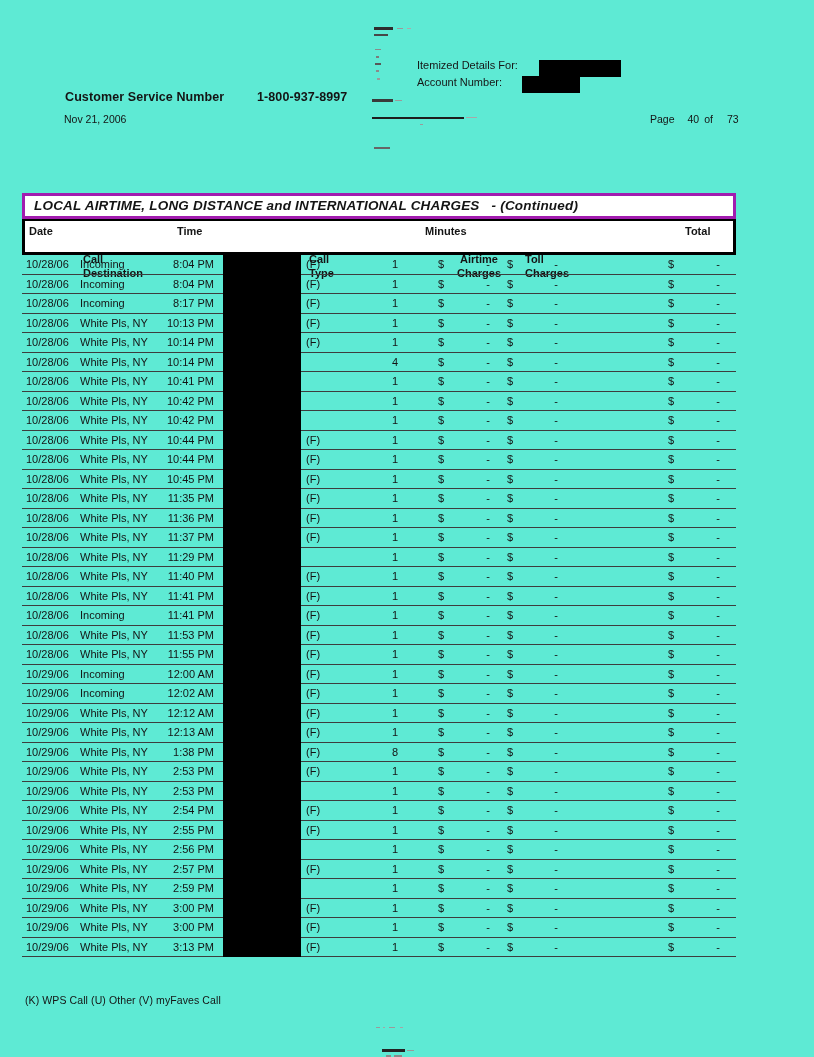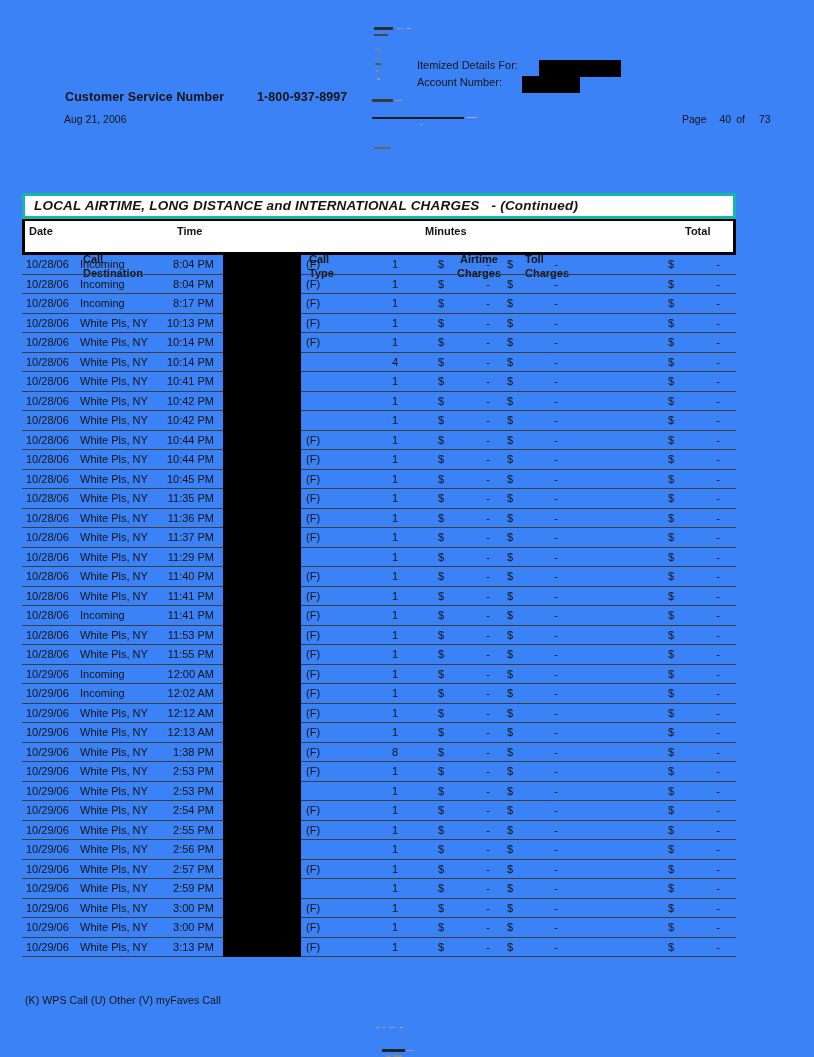--- a/index.html
+++ b/index.html
@@ -1,34 +1,34 @@
 <!DOCTYPE html>
 <html><head>
 <meta charset="utf-8">
 <style>
   * { margin:0; padding:0; box-sizing:border-box; }
   html,body { background:#e9e9e9; }
   .page {
-    position:relative; width:814px; height:1057px; background:#3b82f6;
+    position:relative; width:814px; height:1057px; background:#5eead4;
     font-family:"Liberation Sans","DejaVu Sans",sans-serif; color:#141414;
     overflow:hidden;
   }
   .abs { position:absolute; }
   .lbl { font-size:11px; line-height:14px; color:#161616; }
   .redact { background:#000; position:absolute; }
 
   
   .csn { font-size:12.5px; font-weight:bold; letter-spacing:0.1px; }
   .datefld { font-size:10.5px; }
   .pageinfo { font-size:10.5px; display:flex; }
 
   
   .tbl { position:absolute; left:22px; top:193px; width:714px; }
   .tbl-title {
-    border:3px solid #14b8a6; height:26px; line-height:20px;
+    border:3px solid #a21caf; height:26px; line-height:20px;
     padding-left:9px; font-size:13.5px; font-weight:bold; font-style:italic;
     white-space:nowrap; letter-spacing:0.2px; background:#fff;
   }
   .tbl-title .suffix { margin-left:12px; }
   .tbl-head {
     position:relative; border:3px solid #000; border-top-width:2px;
     height:36px; font-size:11px; font-weight:bold; background:#fff;
   }
   .hcell { position:absolute; top:3px; line-height:14px; white-space:pre; }
   .tbl-body { position:relative; }
@@ -55,22 +55,22 @@
 
 <div class="page">
 
   <div class="abs lbl" style="left:417px; top:58px;">Itemized Details For:</div>
   <div class="abs lbl" style="left:417px; top:75px;">Account Number:</div>
   <div class="redact" style="left:539px; top:60px; width:82px; height:17px;"></div>
   <div class="redact" style="left:522px; top:76px; width:58px; height:17px;"></div>
 
   <div class="abs csn" style="left:65px; top:90px;">Customer Service Number</div>
   <div class="abs csn" style="left:257px; top:90px;">1-800-937-8997</div>
-  <div class="abs datefld" style="left:64px; top:113px;">Aug 21, 2006</div>
-  <div class="abs pageinfo" style="left:645px; top:113px;padding-left:37px;">
+  <div class="abs datefld" style="left:64px; top:113px;">Nov 21, 2006</div>
+  <div class="abs pageinfo" style="left:613px; top:113px;padding-left:37px;">
     <span>Page</span>
     <span style="margin-left:13px;">40</span>
     <span style="margin-left:5px;">of</span>
     <span style="margin-left:14px;">73</span>
   </div>
 
   <div class="tbl">
     <div class="tbl-title">
       <span>LOCAL AIRTIME, LONG DISTANCE and INTERNATIONAL CHARGES</span><span class="suffix">- (Continued)</span>
     </div>

